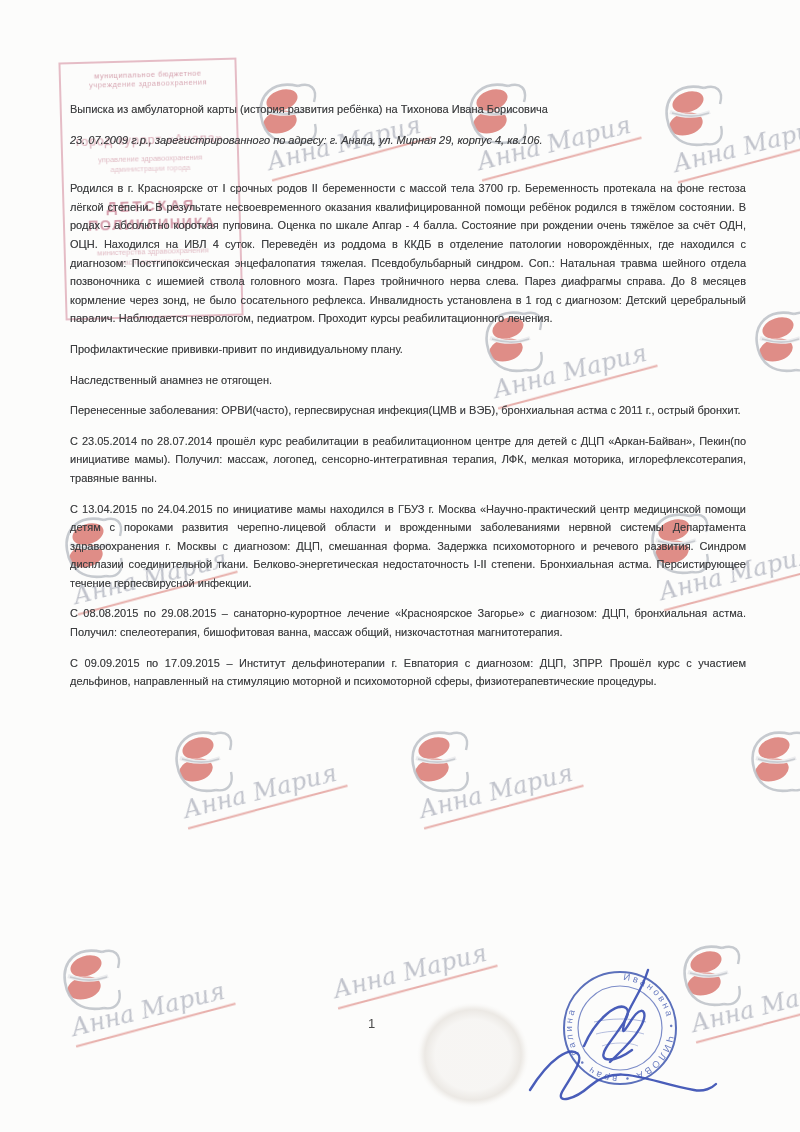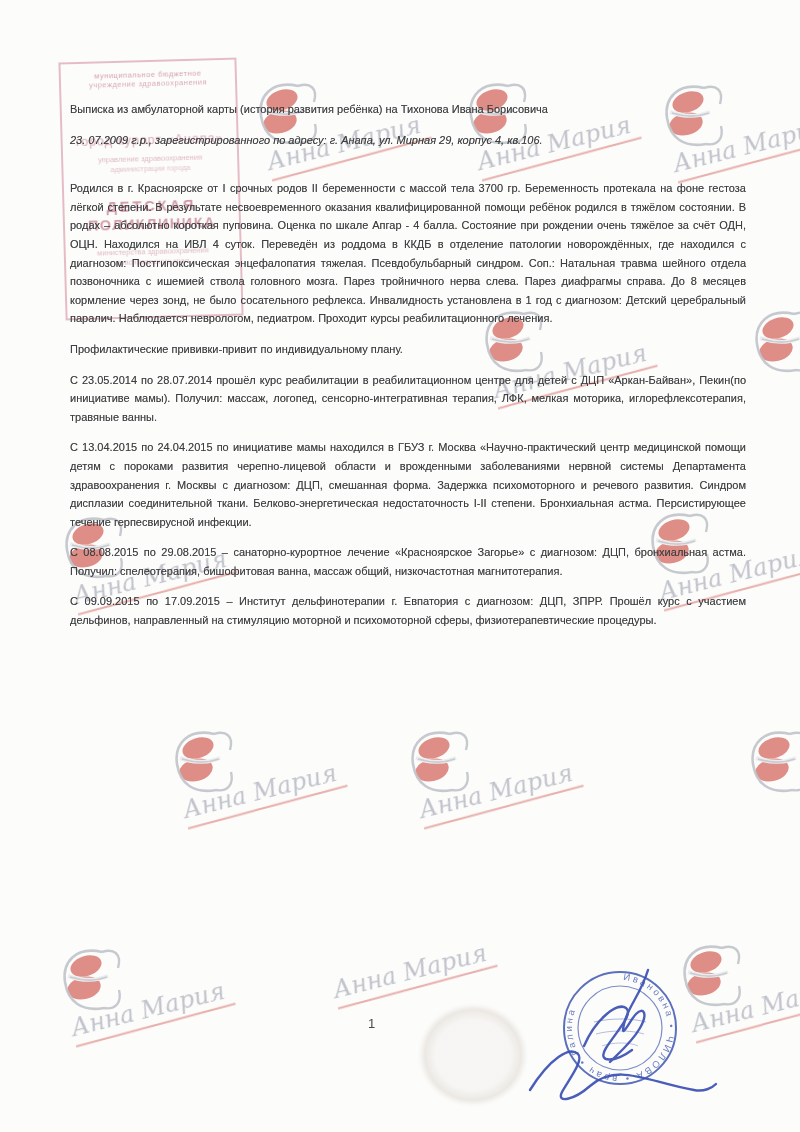--- a/index.html
+++ b/index.html
@@ -179,20 +179,22 @@
       <div class="cs-line">ПОЛИКЛИНИКА</div>
       <div class="cs-line">министерства здравоохранения</div>
       <div class="cs-line">краснодарского края</div>
     </div>
 
   <div class="doc">
       <p class="doc-par">Выписка из амбулаторной карты (история развития ребёнка) на Тихонова Ивана Борисовича</p>
       <p class="doc-par">23. 07.2009 г.р., зарегистрированного по адресу: г. Анапа, ул. Мирная 29, корпус 4, кв.106.</p>
       <p class="doc-par">Родился в г. Красноярске от I срочных родов II беременности с массой тела 3700 гр. Беременность протекала на фоне гестоза лёгкой степени. В результате несвоевременного оказания квалифицированной помощи ребёнок родился в тяжёлом состоянии. В родах – абсолютно короткая пуповина. Оценка по шкале Апгар - 4 балла. Состояние при рождении очень тяжёлое за счёт ОДН, ОЦН. Находился на ИВЛ 4 суток. Переведён из роддома в ККДБ в отделение патологии новорождённых, где находился с диагнозом: Постгипоксическая энцефалопатия тяжелая. Псевдобульбарный синдром. Соп.: Натальная травма шейного отдела позвоночника с ишемией ствола головного мозга. Парез тройничного нерва слева. Парез диафрагмы справа. До 8 месяцев кормление через зонд, не было сосательного рефлекса. Инвалидность установлена в 1 год с диагнозом: Детский церебральный паралич. Наблюдается неврологом, педиатром. Проходит курсы реабилитационного лечения.</p>
       <p class="doc-par">Профилактические прививки-привит по индивидуальному плану.</p>
+      <p class="doc-par">Наследственный анамнез не отягощен.</p>
+      <p class="doc-par">Перенесенные заболевания: ОРВИ(часто), герпесвирусная инфекция(ЦМВ и ВЭБ), бронхиальная астма с 2011 г., острый бронхит.</p>
       <p class="doc-par">С 23.05.2014 по 28.07.2014 прошёл курс реабилитации в реабилитационном центре для детей с ДЦП «Аркан-Байван», Пекин(по инициативе мамы). Получил: массаж, логопед, сенсорно-интегративная терапия, ЛФК, мелкая моторика, иглорефлексотерапия, травяные ванны.</p>
       <p class="doc-par">С 13.04.2015 по 24.04.2015 по инициативе мамы находился в ГБУЗ г. Москва «Научно-практический центр медицинской помощи детям с пороками развития черепно-лицевой области и врожденными заболеваниями нервной системы Департамента здравоохранения г. Москвы с диагнозом: ДЦП, смешанная форма. Задержка психомоторного и речевого развития. Синдром дисплазии соединительной ткани. Белково-энергетическая недостаточность I-II степени. Бронхиальная астма. Персистирующее течение герпесвирусной инфекции.</p>
       <p class="doc-par">С 08.08.2015 по 29.08.2015 – санаторно-курортное лечение «Красноярское Загорье» с диагнозом: ДЦП, бронхиальная астма. Получил: спелеотерапия, бишофитовая ванна, массаж общий, низкочастотная магнитотерапия.</p>
       <p class="doc-par">С 09.09.2015 по 17.09.2015 – Институт дельфинотерапии г. Евпатория с диагнозом: ДЦП, ЗПРР. Прошёл курс с участием дельфинов, направленный на стимуляцию моторной и психомоторной сферы, физиотерапевтические процедуры.</p>
     </div>
 
   <div class="page-number">1</div>
 
   <div class="faint-stamp"></div>
 

